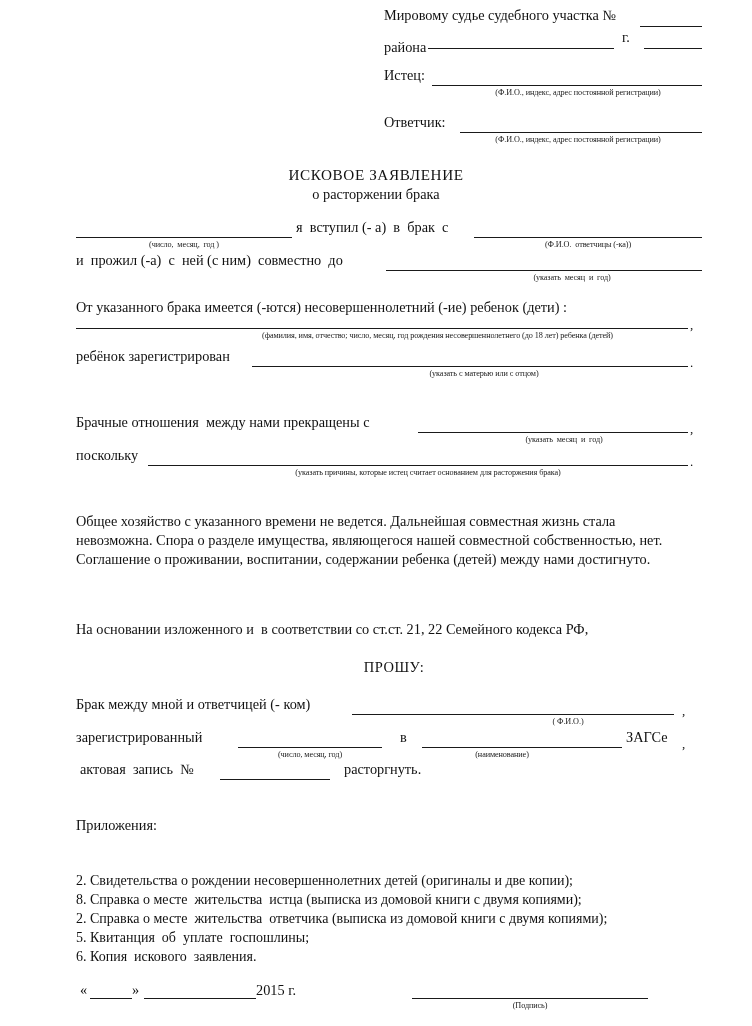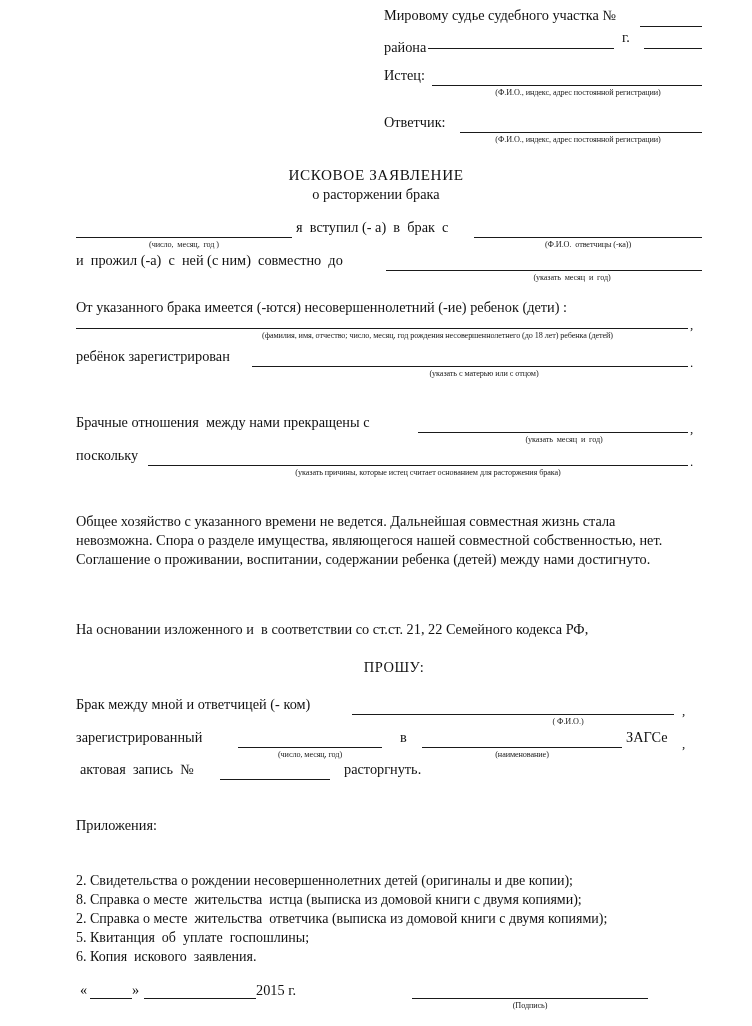--- a/index.html
+++ b/index.html
@@ -152,21 +152,21 @@
   <div class="rule" style="left:352px; top:714px; width:322px;"></div>
   <div class="t" style="left:682px; top:704px; font-size:13px;">,</div>
   <div class="small c" style="left:568px; top:718px;">( Ф.И.О.)</div>
 
   <div class="t" style="left:76px; top:730px;">зарегистрированный</div>
   <div class="rule" style="left:238px; top:747px; width:144px;"></div>
   <div class="small c" style="left:310px; top:751px;">(число, месяц, год)</div>
 
   <div class="t" style="left:400px; top:730px;">в</div>
   <div class="rule" style="left:422px; top:747px; width:200px;"></div>
-  <div class="small c" style="left:522px; top:751px;text-align:right;">(наименование)</div>
+  <div class="small c" style="left:502px; top:751px;text-align:right;">(наименование)</div>
 
   <div class="t" style="left:626px; top:730px;">ЗАГСе</div>
   <div class="t" style="left:682px; top:737px; font-size:13px;">,</div>
 
   <div class="t" style="left:80px; top:762px;">актовая  запись  №</div>
   <div class="rule" style="left:220px; top:779px; width:110px;"></div>
   <div class="t" style="left:344px; top:762px;text-align:right;">расторгнуть.</div>
 
   <div class="t" style="left:76px; top:818px;">Приложения:</div>
 

